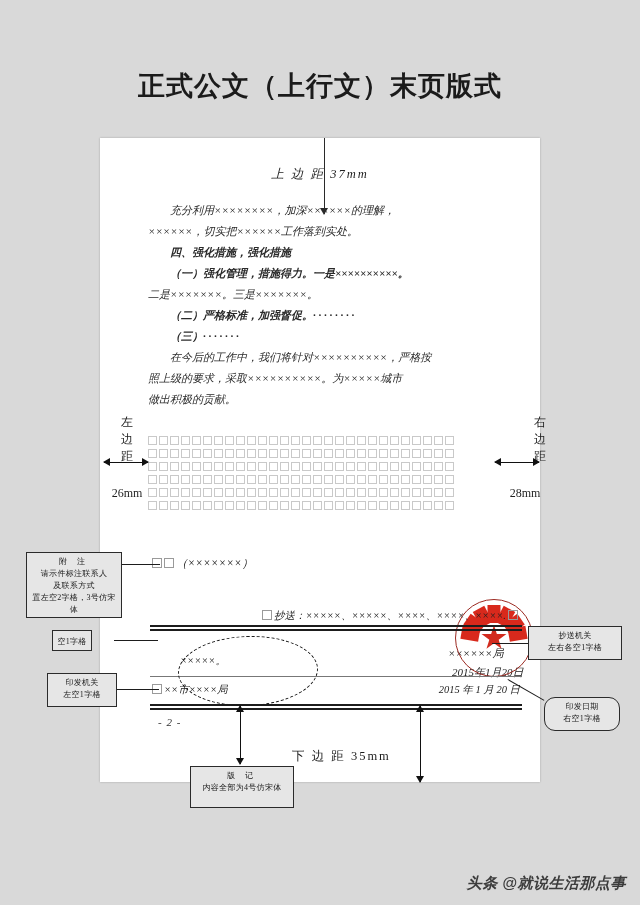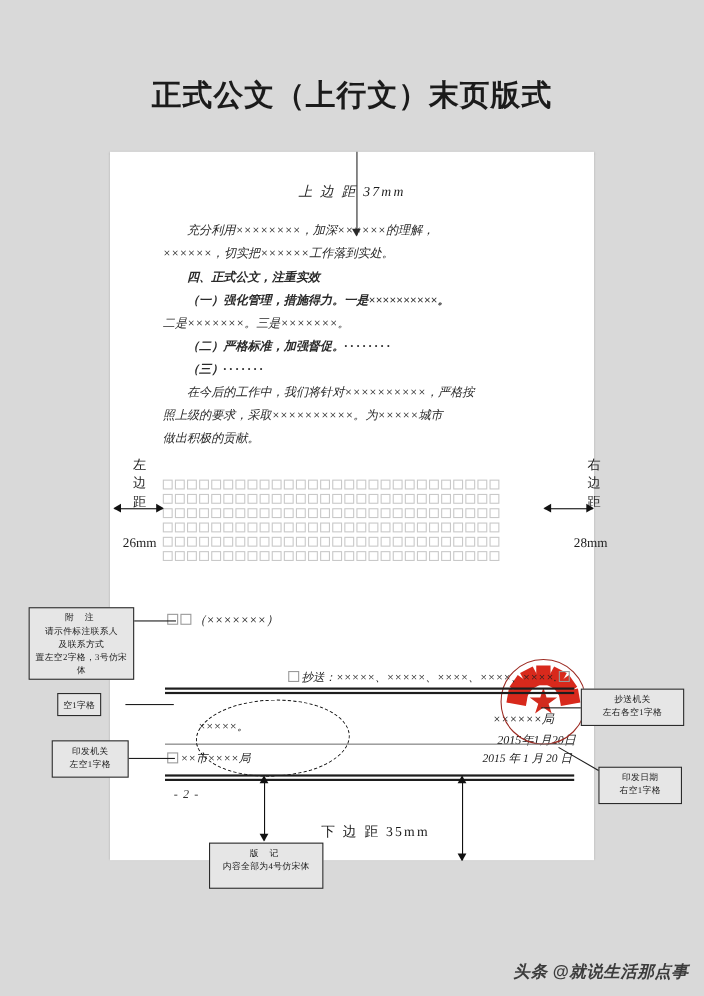--- a/index.html
+++ b/index.html
@@ -257,21 +257,21 @@
 <div class="page-title">正式公文（上行文）末页版式</div>
 
 <div class="sheet">
 
   <div class="top-margin-label">上 边 距 37mm</div>
   <div class="vline-top"></div>
 
   <div class="doc-body">
     <p class="indent2">充分利用××××××××，加深××××××的理解，</p>
     <p>××××××，切实把××××××工作落到实处。</p>
-    <p class="indent2 bold">四、正式公文，注重实效</p>
+    <p class="indent2 bold">四、强化措施，强化措施</p>
     <p class="indent2 bold">（一）强化管理，措施得力。一是××××××××××。</p>
     <p>二是×××××××。三是×××××××。</p>
     <p class="indent2 bold">（二）严格标准，加强督促。· · · · · · · ·</p>
     <p class="indent2 bold">（三）· · · · · · ·</p>
     <p class="indent2">在今后的工作中，我们将针对××××××××××，严格按</p>
     <p>照上级的要求，采取××××××××××。为×××××城市</p>
     <p>做出积极的贡献。</p>
   </div>
 
   <div class="grid-rows">
@@ -505,21 +505,21 @@
   <div>距</div>
 </div>
 <div class="side-label" style="left:105px; top:485px; width:44px;">26mm</div>
 <div class="arrow-h" style="left:104px; top:462px; width:44px;"></div>
 
 <div class="side-label" style="left:525px; top:414px; width:30px;">
   <div>右</div>
   <div>边</div>
   <div>距</div>
 </div>
-<div class="side-label" style="left:512px; top:485px; width:50px;">28mm</div>
+<div class="side-label" style="left:500px; top:485px; width:50px;">28mm</div>
 <div class="arrow-h" style="left:495px; top:462px; width:44px;"></div>
 
 <div class="bottom-label" style="left:292px; top:748px;">下 边 距 35mm</div>
 <div class="arrow-v" style="left:420px; top:706px; height:76px;"></div>
 
 <div class="callout" style="left:26px; top:532px; width:96px; height:66px;margin-top:20px;">
   <div class="hdr">附 注</div>
   <div>请示件标注联系人</div>
   <div>及联系方式</div>
   <div>置左空2字格，3号仿宋体</div>
@@ -536,21 +536,21 @@
   <div>左空1字格</div>
 </div>
 <div class="leader" style="left:117px; top:689px; width:42px;"></div>
 
 <div class="callout" style="left:528px; top:626px; width:94px; height:34px;">
   <div>抄送机关</div>
   <div>左右各空1字格</div>
 </div>
 <div class="leader" style="left:492px; top:643px; width:36px;"></div>
 
-<div class="callout" style="left:544px; top:697px; width:76px; height:34px;">
+<div class="callout" style="left:544px; top:697px; width:76px; height:34px;border-radius:11px;">
   <div>印发日期</div>
   <div>右空1字格</div>
 </div>
 <div class="leader-diag" style="left:508px; top:679px; width:42px; transform: rotate(30deg);"></div>
 
 <div class="callout" style="left:190px; top:766px; width:104px; height:42px;">
   <div class="hdr">版 记</div>
   <div>内容全部为4号仿宋体</div>
 </div>
 <div class="arrow-v" style="left:240px; top:706px; height:58px;"></div>

